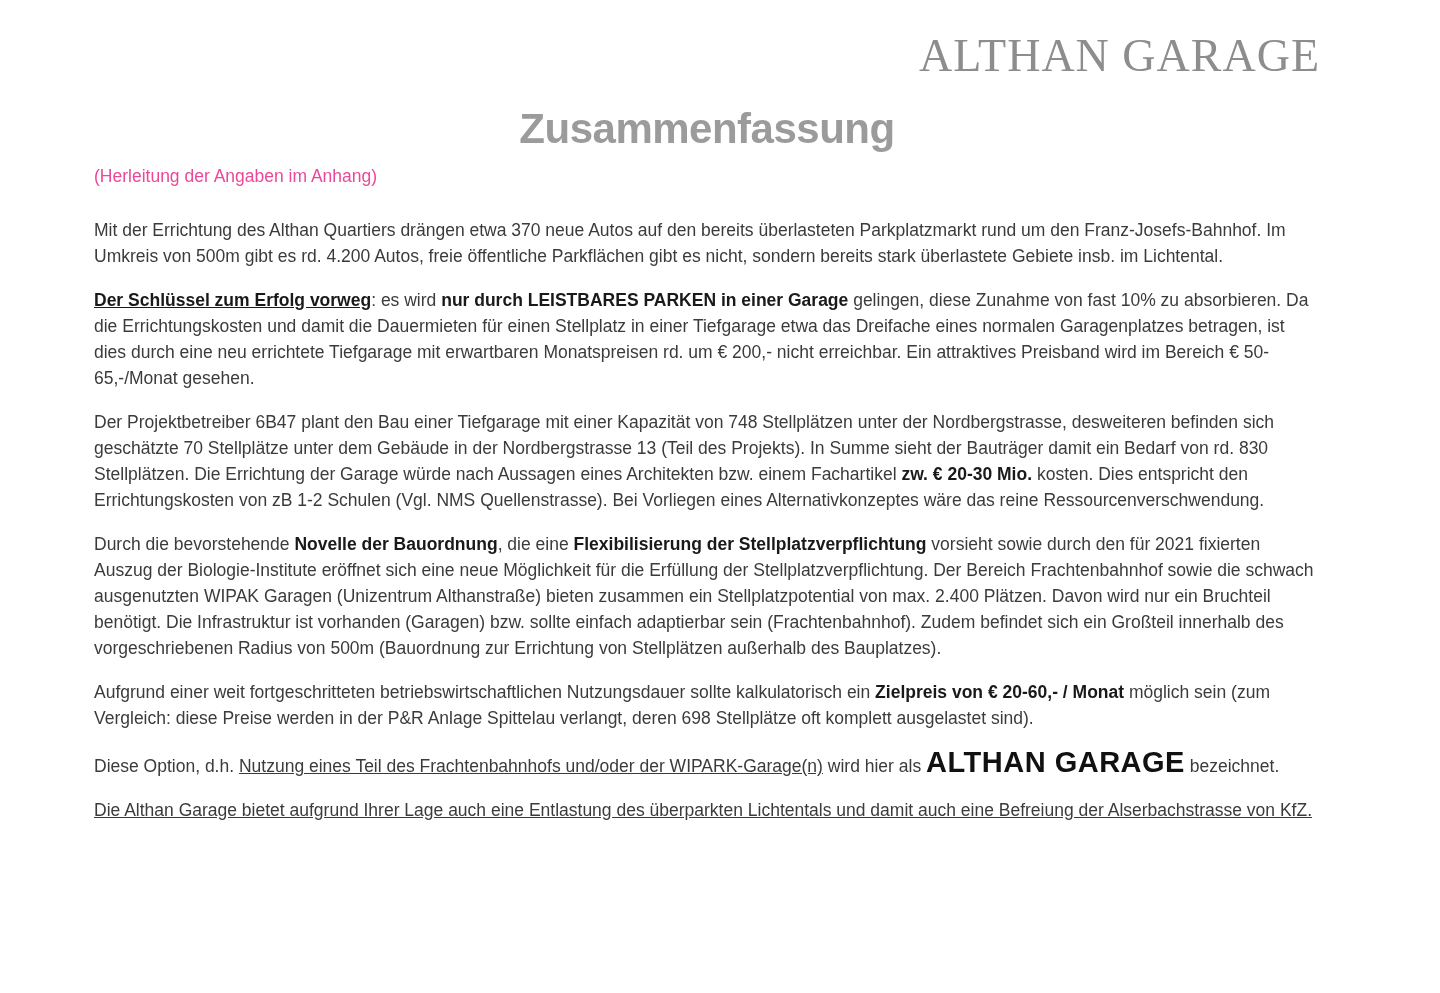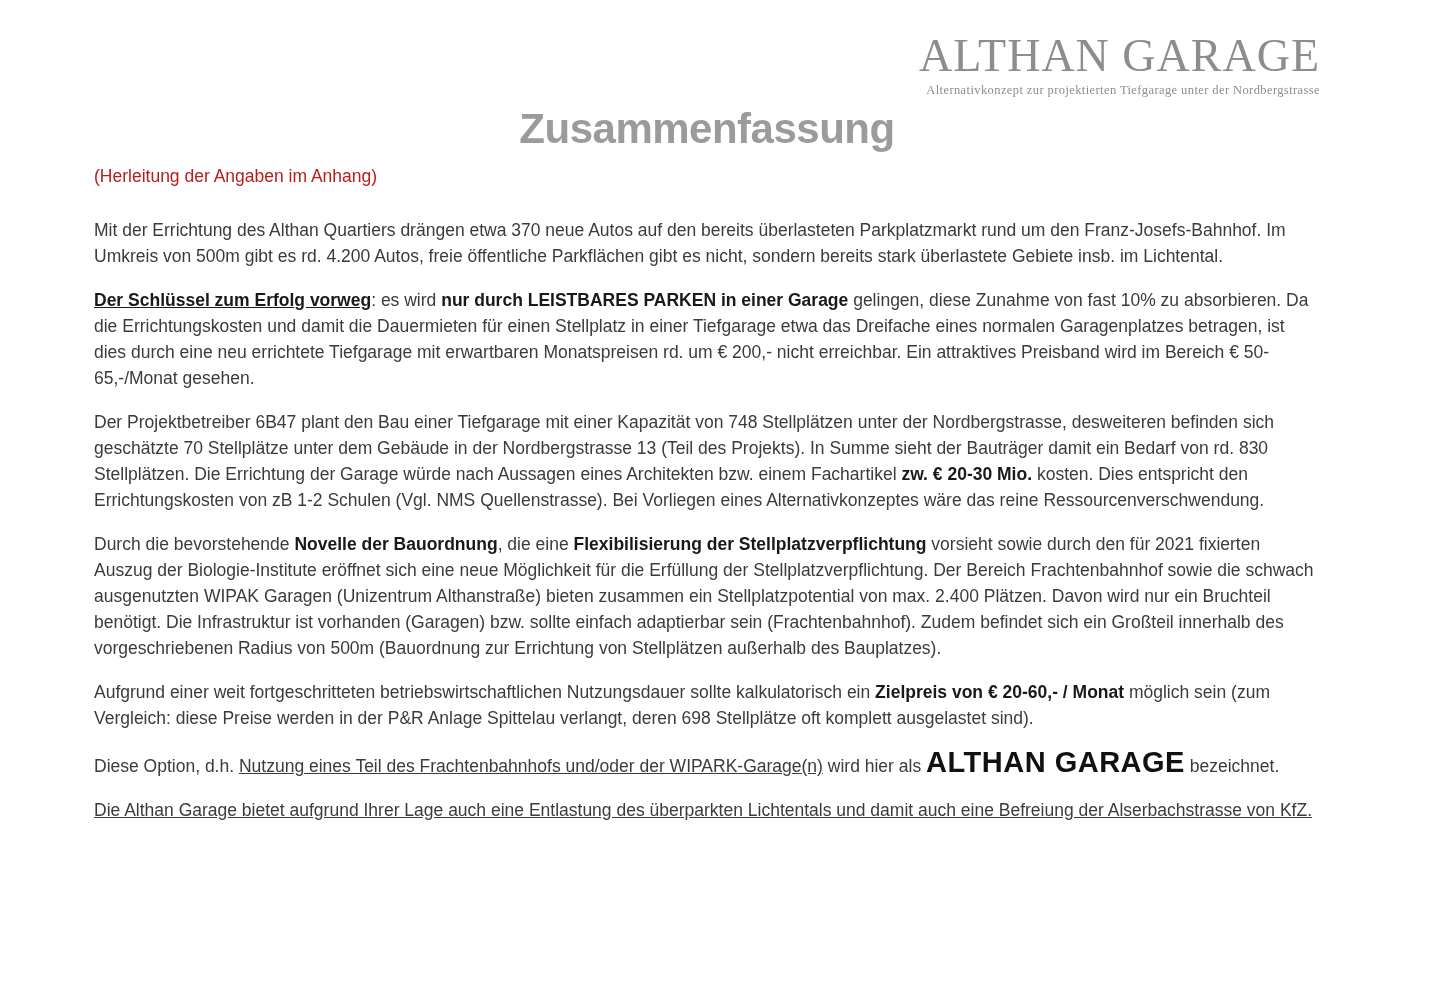--- a/index.html
+++ b/index.html
@@ -47,21 +47,21 @@
     margin: 0 0 14px 0;
     font-size: 42px;
     font-weight: bold;
     color: #9b9b9b;
     letter-spacing: -0.5px;
     line-height: 1.1;
     text-align: center;
   }
   .doc-sub {
     font-size: 17.5px;
-    color: #b91c1c;
+    color: #ec4899;
     margin: 0 0 30px 0;
   }
   p.body-par {
     font-size: 17.5px;
     line-height: 26px;
     margin: 0 0 18px 0;
     color: #3b3b3b;
   }
   p.body-par .b, p.body-par b { font-weight: bold; color: #191919; }
   .u { text-decoration: underline; }
@@ -89,21 +89,20 @@
     letter-spacing: 0.5px;
   }
 </style>
 </head>
 <body>
 
 <div class="page">
 
   <div class="logo">
     <div class="logo-title">ALTHAN GARAGE</div>
-    <div class="logo-sub">Alternativkonzept zur projektierten Tiefgarage unter der Nordbergstrasse</div>
   </div>
 
   <div class="content">
 
     <h1 class="doc-title">Zusammenfassung</h1>
     <div class="doc-sub">(Herleitung der Angaben im Anhang)</div>
 
     <p class="body-par p1"><span>Mit der Errichtung des Althan Quartiers drängen etwa 370 neue Autos auf den bereits überlasteten Parkplatzmarkt rund um den Franz-Josefs-Bahnhof. Im Umkreis von 500m gibt es rd. 4.200 Autos, freie öffentliche Parkflächen gibt es nicht, sondern bereits stark überlastete Gebiete insb. im Lichtental.</span></p>
 
     <p class="body-par p2"><span class="b u">Der Schlüssel zum Erfolg vorweg</span><span>: es wird </span><span class="b">nur durch LEISTBARES PARKEN in einer Garage</span><span> gelingen, diese Zunahme von fast 10% zu absorbieren. Da die Errichtungskosten und damit die Dauermieten für einen Stellplatz in einer Tiefgarage etwa das Dreifache eines normalen Garagenplatzes betragen, ist dies durch eine neu errichtete Tiefgarage mit erwartbaren Monatspreisen rd. um € 200,- nicht erreichbar. Ein attraktives Preisband wird im Bereich € 50-65,-/Monat gesehen.</span></p>

